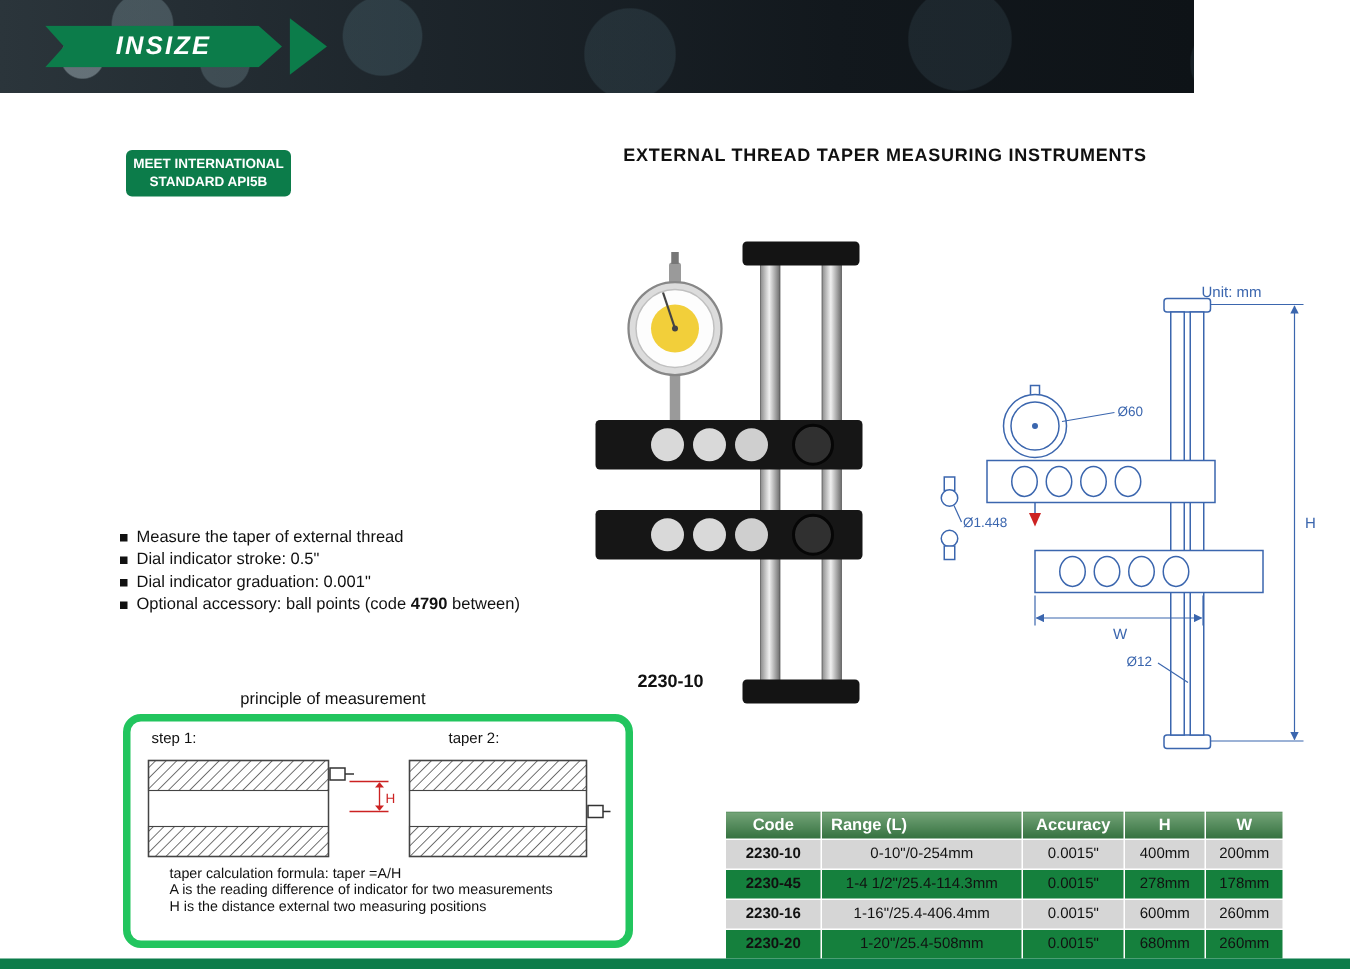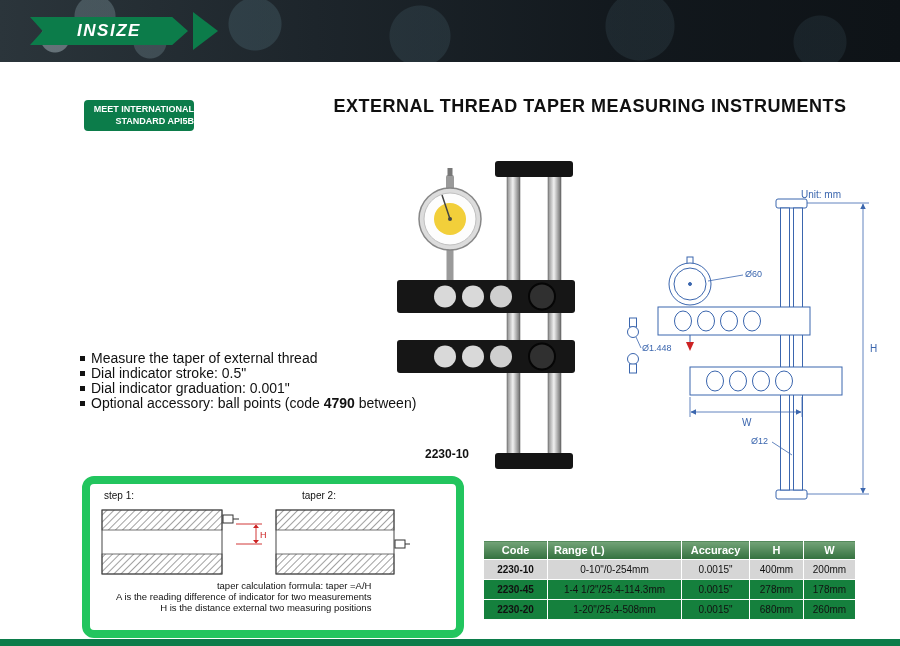--- a/index.html
+++ b/index.html
@@ -3,21 +3,21 @@
 <meta charset="utf-8">
 <style>
   html,body { margin:0; padding:0; background:#fff; }
   .page {
     position:relative; width:900px; height:646px; background:#fff;
     overflow:hidden; font-family:"Liberation Sans", sans-serif; color:#111;
   }
 
   
   .banner {
-    position:absolute; left:0; top:0; width:900px; height:62px;
+    position:absolute; left:0; top:0; width:796px; height:62px;
     background:
       radial-gradient(circle at 55px 38px, rgba(150,165,172,.55) 0 14px, transparent 15px),
       radial-gradient(circle at 95px 16px, rgba(120,142,150,.40) 0 20px, transparent 21px),
       radial-gradient(circle at 150px 42px, rgba(96,116,124,.45) 0 16px, transparent 17px),
       radial-gradient(circle at 255px 24px, rgba(70,96,106,.40) 0 26px, transparent 27px),
       radial-gradient(circle at 420px 36px, rgba(60,82,92,.35) 0 30px, transparent 31px),
       radial-gradient(circle at 640px 26px, rgba(56,76,86,.30) 0 34px, transparent 35px),
       radial-gradient(circle at 820px 42px, rgba(52,72,82,.28) 0 26px, transparent 27px),
       linear-gradient(90deg,#2b353b 0%,#1d252b 35%,#12181d 70%,#0e1317 100%);
   }
@@ -32,50 +32,50 @@
   }
   .logo-arrow {
     position:absolute; left:193px; top:12px; width:25px; height:38px;
     background:#0c7c4a; clip-path:polygon(0 0, 100% 50%, 0 100%);
   }
 
   
   .badge {
     position:absolute; left:84px; top:100px; width:110px; height:31px;
     background:#0c7c4a; border-radius:4px; color:#fff;
-    font-size:9px; font-weight:bold; text-align:right;
+    font-size:9px; font-weight:bold; text-align:center;
     display:flex; flex-direction:column; justify-content:center; line-height:1.3;
   }
   .title {
     position:absolute; left:300px; top:96px; width:580px; margin:0;
-    text-align:center; font-size:18px; font-weight:bold; letter-spacing:.5px; color:#101010;
-  }
-
-  
-  .features { position:absolute; left:80px; top:352px; margin:0; padding:0; list-style:none; font-size:14px; }
+    text-align:center; font-size:12px; font-weight:bold; letter-spacing:.5px; color:#101010;
+  }
+
+  
+  .features { position:absolute; left:80px; top:352px; margin:0; padding:0; list-style:none; font-size:11px; }
   .feature { display:flex; margin-bottom:2px; line-height:13px; }
   .sq { width:5px; height:5px; background:#111; margin:4px 6px 0 0; flex:none; }
 
   
   .product-svg { position:absolute; left:385px; top:155px; }
   .model-label { position:absolute; left:397px; top:447px; width:100px; text-align:center;
                  font-size:12px; font-weight:bold; }
 
   
   .drawing-svg { position:absolute; left:595px; top:185px; }
   svg text { font-family:"Liberation Sans", sans-serif; }
 
   
   .principle-title { position:absolute; left:92px; top:460px; width:260px; text-align:center; font-size:11px; }
   .principle-box { position:absolute; left:82px; top:476px; width:330px; height:146px;
-                   border:8px solid #22c55e; border-radius:12px;padding-left:36px; }
+                   border:5px solid #22c55e; border-radius:12px; }
   .step-label { position:absolute; font-size:10px; top:6px; }
   .step1 { left:14px; } .step2 { left:212px; }
   .principle-svg { position:absolute; left:0; top:0; }
-  .principle-notes { position:absolute; left:26px; top:96px; font-size:9.5px; line-height:11px;text-align:right; }
+  .principle-notes { position:absolute; left:26px; top:96px; font-size:9.5px; line-height:11px; }
 
   
   .spec-table { position:absolute; left:483px; top:540px; border-collapse:collapse; table-layout:fixed; width:372px; }
   .spec-table th {
     background:linear-gradient(180deg,#74a478 0%, #33703e 100%);
     color:#fff; font-size:11px; font-weight:bold; border:1px solid #fff; height:18px; padding:0 6px;
   }
   .spec-table td { font-size:10px; border:1px solid #fff; height:19px; padding:0 6px; text-align:center; }
   .spec-table tr.odd td { background:#d6d6d6; }
   .spec-table tr.even td { background:#15803d; }
@@ -227,20 +227,21 @@
       <line x1="95" y1="212" x2="95" y2="232"></line>
       <line x1="207" y1="212" x2="207" y2="232"></line>
       <line x1="96" y1="227" x2="206" y2="227" marker-start="url(#arr)" marker-end="url(#arr)"></line>
     </g>
     <text x="147" y="241" font-size="10" fill="#3b66ae">W</text>
 
     <line x1="177" y1="257" x2="197" y2="270" stroke="#3b66ae" stroke-width="0.8"></line>
     <text x="156" y="259" font-size="9" fill="#3b66ae">Ø12</text>
   </svg>
 
+  <div class="principle-title">principle of measurement</div>
   <div class="principle-box">
     <span class="step-label step1">step 1:</span>
     <span class="step-label step2">taper 2:</span>
 
     <svg class="principle-svg" width="326" height="142" viewBox="0 0 326 142">
       <defs>
         <pattern id="hatch" width="5" height="5" patternUnits="userSpaceOnUse" patternTransform="rotate(45)">
           <line x1="0" y1="0" x2="0" y2="5" stroke="#444" stroke-width="1"></line>
         </pattern>
       </defs>
@@ -300,20 +301,27 @@
         <td>400mm</td>
         <td>200mm</td>
       </tr>
       <tr class="even">
         <td class="td-code">2230-45</td>
         <td class="td-range">1-4 1/2"/25.4-114.3mm</td>
         <td>0.0015"</td>
         <td>278mm</td>
         <td>178mm</td>
       </tr>
+      <tr class="odd">
+        <td class="td-code">2230-16</td>
+        <td class="td-range">1-16"/25.4-406.4mm</td>
+        <td>0.0015"</td>
+        <td>600mm</td>
+        <td>260mm</td>
+      </tr>
       <tr class="even">
         <td class="td-code">2230-20</td>
         <td class="td-range">1-20"/25.4-508mm</td>
         <td>0.0015"</td>
         <td>680mm</td>
         <td>260mm</td>
       </tr>
     </tbody>
   </table>
 

